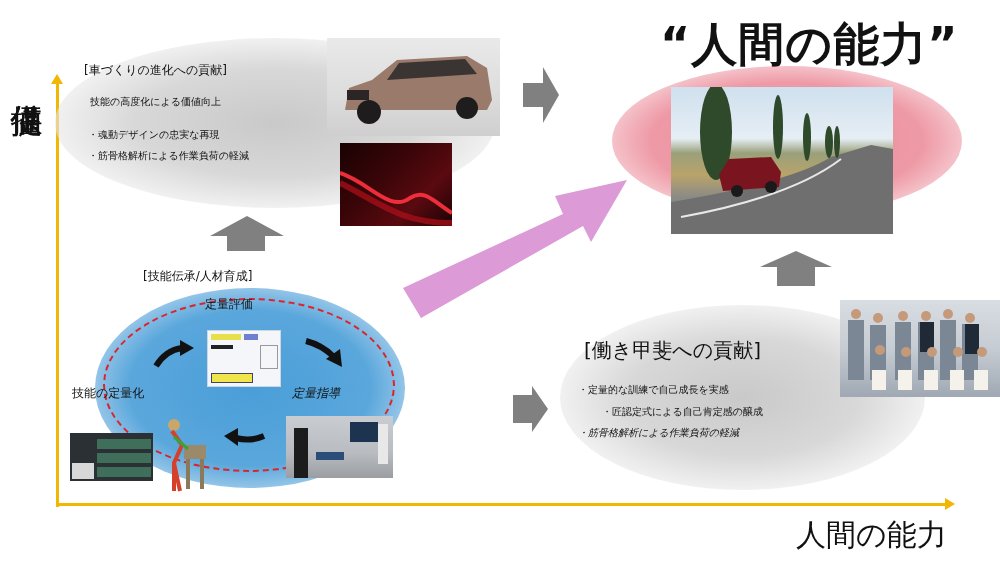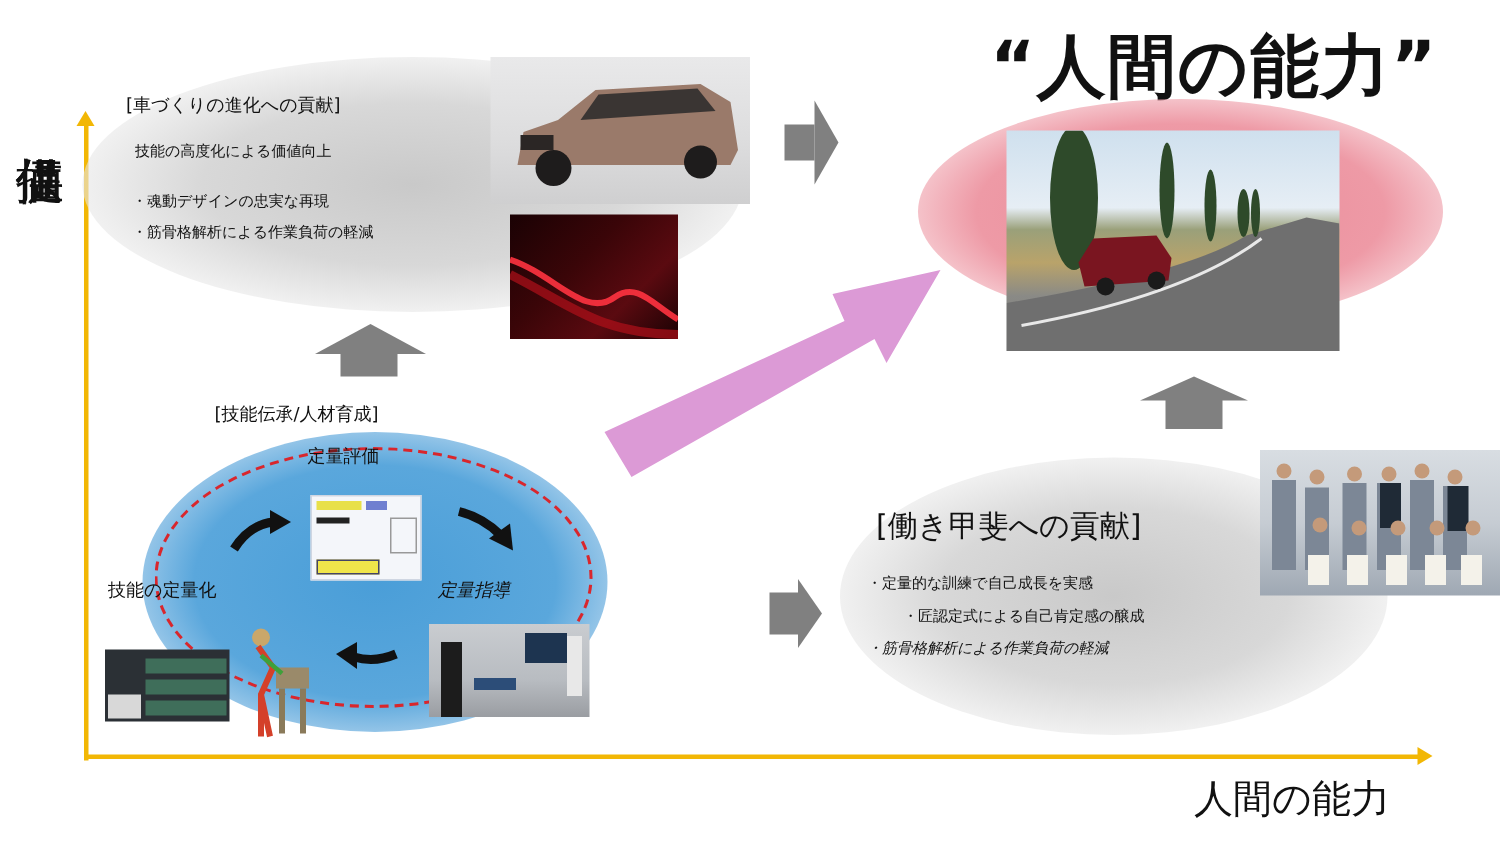--- a/index.html
+++ b/index.html
@@ -16,21 +16,21 @@
 </style>
 </head>
 <body>
 
 <div class="abs" style="left:56px;top:82px;width:3px;height:425px;background:#f2b705;"></div>
 <div class="abs" style="left:51px;top:74px;width:0;height:0;border-left:6px solid transparent;border-right:6px solid transparent;border-bottom:10px solid #f2b705;"></div>
 <div class="abs" style="left:58px;top:503px;width:890px;height:3px;background:#f2b705;"></div>
 <div class="abs" style="left:945px;top:498px;width:0;height:0;border-top:6px solid transparent;border-bottom:6px solid transparent;border-left:10px solid #f2b705;"></div>
 
 <div class="txt" style="left:8px;top:80px;width:38px;font-size:32px;writing-mode:vertical-rl;line-height:38px;">提供価値</div>
-<div class="txt" style="left:796px;top:515px;font-size:26px;">人間の能力</div>
+<div class="txt" style="left:796px;top:515px;font-size:30px;">人間の能力</div>
 
 <div class="txt" style="left:660px;top:14px;font-size:46px;font-weight:bold;letter-spacing:1px;">“人間の能力”</div>
 
 <div class="blob-gray" style="left:55px;top:38px;width:440px;height:170px;"></div>
 <div class="txt h2" style="left:84px;top:62px;">[車づくりの進化への貢献]</div>
 <div class="txt b" style="left:90px;top:92px;">技能の高度化による価値向上</div>
 <div class="txt b" style="left:88px;top:125px;">・魂動デザインの忠実な再現</div>
 <div class="txt b" style="left:88px;top:146px;">・筋骨格解析による作業負荷の軽減</div>
 
 <div class="photo" style="left:327px;top:38px;width:173px;height:98px;background:linear-gradient(180deg,#e9e9ea 0%,#dcdcdd 60%,#cfcfd0 100%);">

